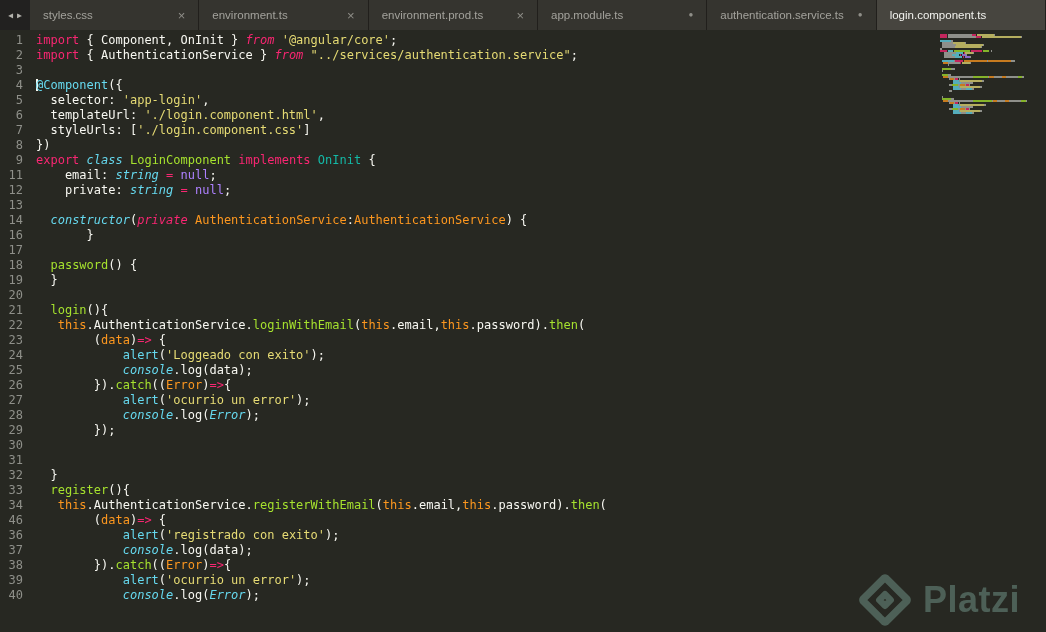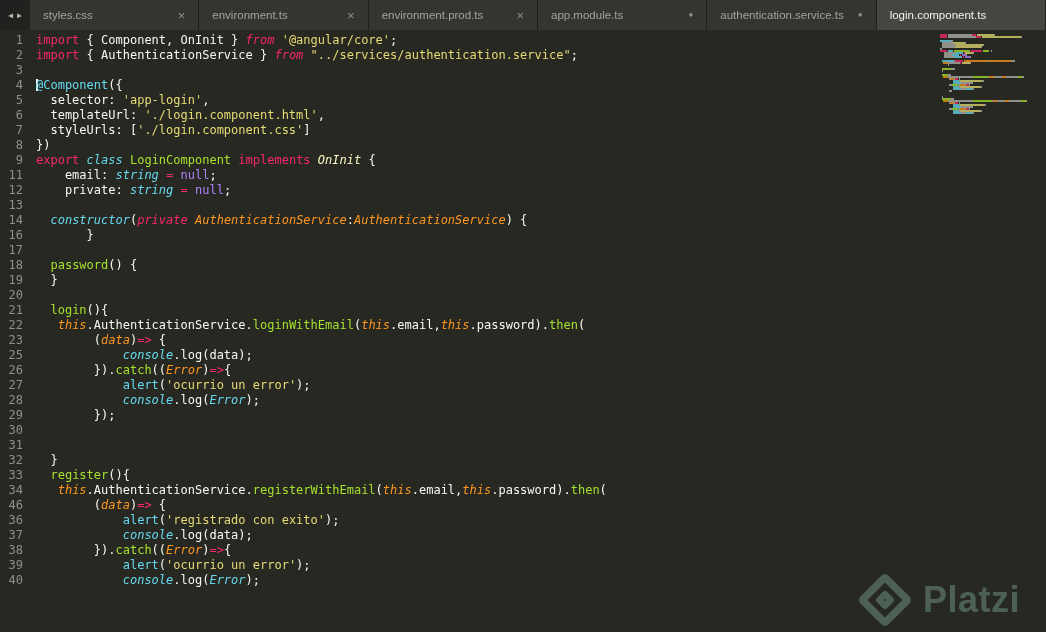--- a/index.html
+++ b/index.html
@@ -25,24 +25,24 @@
   
   .editor{position:absolute;top:30px;left:0;right:0;bottom:0;padding-top:3px;overflow:hidden}
   .line{display:flex;height:15px;line-height:15px;font-size:12px;white-space:pre}
   .gutter{flex:none;width:36px;text-align:right;padding-right:13px;color:#8f908a}
   .code-text{flex:1}
   .w{color:#f8f8f2}
   .pk{color:#f92672}
   .pki{color:#f92672;font-style:italic}
   .y{color:#e6db74}
   .g{color:#a6e22e}
-  .gi{color:#fef9c3;font-style:italic}
+  .gi{color:#14b8a6;}
   .c{color:#66d9ef}
   .ci{color:#66d9ef;font-style:italic}
-  .o{color:#fd971f;font-style:italic}
+  .o{color:#fd971f;}
   .pu{color:#ae81ff}
   .caret{display:inline-block;width:2px;height:12px;background:#f8f8f0;
          vertical-align:-2px;margin-right:-2px}
 
   
   .minimap{position:absolute;top:34px;right:6px;width:100px;z-index:5;cursor:pointer}
   .mm-line{height:2px;white-space:nowrap;font-size:0}
   .mm-line span{display:inline-block;height:2px}
   .mm-line .sp{background:transparent}
   .mm-line .w{background:rgba(248,248,242,.50)}
@@ -110,20 +110,21 @@
       <div class="line"><span class="gutter">13</span><span class="code-text"></span></div>
       <div class="line"><span class="gutter">14</span><span class="code-text"><span class="w">  </span><span class="ci">constructor</span><span class="w">(</span><span class="pki">private</span><span class="w"> </span><span class="o">AuthenticationService</span><span class="w">:</span><span class="o">AuthenticationService</span><span class="w">) {</span></span></div>
       <div class="line"><span class="gutter">16</span><span class="code-text"><span class="w">       }</span></span></div>
       <div class="line"><span class="gutter">17</span><span class="code-text"></span></div>
       <div class="line"><span class="gutter">18</span><span class="code-text"><span class="w">  </span><span class="g">password</span><span class="w">() {</span></span></div>
       <div class="line"><span class="gutter">19</span><span class="code-text"><span class="w">  }</span></span></div>
       <div class="line"><span class="gutter">20</span><span class="code-text"></span></div>
       <div class="line"><span class="gutter">21</span><span class="code-text"><span class="w">  </span><span class="g">login</span><span class="w">(){</span></span></div>
       <div class="line"><span class="gutter">22</span><span class="code-text"><span class="w">   </span><span class="o">this</span><span class="w">.AuthenticationService.</span><span class="g">loginWithEmail</span><span class="w">(</span><span class="o">this</span><span class="w">.email,</span><span class="o">this</span><span class="w">.password).</span><span class="g">then</span><span class="w">(</span></span></div>
       <div class="line"><span class="gutter">23</span><span class="code-text"><span class="w">        (</span><span class="o">data</span><span class="w">)</span><span class="pk">=&gt;</span><span class="w"> {</span></span></div>
+      <div class="line"><span class="gutter">24</span><span class="code-text"><span class="w">            </span><span class="c">alert</span><span class="w">(</span><span class="y">'Loggeado con exito'</span><span class="w">);</span></span></div>
       <div class="line"><span class="gutter">25</span><span class="code-text"><span class="w">            </span><span class="ci">console</span><span class="w">.log(data);</span></span></div>
       <div class="line"><span class="gutter">26</span><span class="code-text"><span class="w">        }).</span><span class="g">catch</span><span class="w">((</span><span class="o">Error</span><span class="w">)</span><span class="pk">=&gt;</span><span class="w">{</span></span></div>
       <div class="line"><span class="gutter">27</span><span class="code-text"><span class="w">            </span><span class="c">alert</span><span class="w">(</span><span class="y">'ocurrio un error'</span><span class="w">);</span></span></div>
       <div class="line"><span class="gutter">28</span><span class="code-text"><span class="w">            </span><span class="ci">console</span><span class="w">.log(</span><span class="ci">Error</span><span class="w">);</span></span></div>
       <div class="line"><span class="gutter">29</span><span class="code-text"><span class="w">        });</span></span></div>
       <div class="line"><span class="gutter">30</span><span class="code-text"></span></div>
       <div class="line"><span class="gutter">31</span><span class="code-text"></span></div>
       <div class="line"><span class="gutter">32</span><span class="code-text"><span class="w">  }</span></span></div>
       <div class="line"><span class="gutter">33</span><span class="code-text"><span class="w">  </span><span class="g">register</span><span class="w">(){</span></span></div>
       <div class="line"><span class="gutter">34</span><span class="code-text"><span class="w">   </span><span class="o">this</span><span class="w">.AuthenticationService.</span><span class="g">registerWithEmail</span><span class="w">(</span><span class="o">this</span><span class="w">.email,</span><span class="o">this</span><span class="w">.password).</span><span class="g">then</span><span class="w">(</span></span></div>

